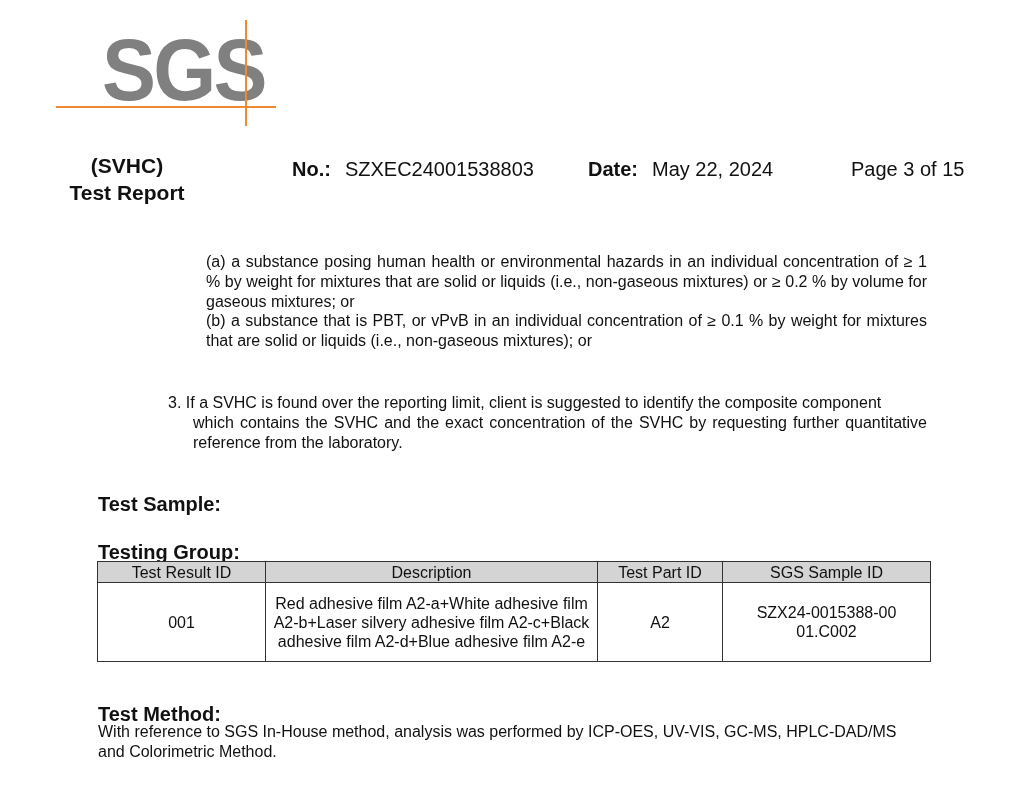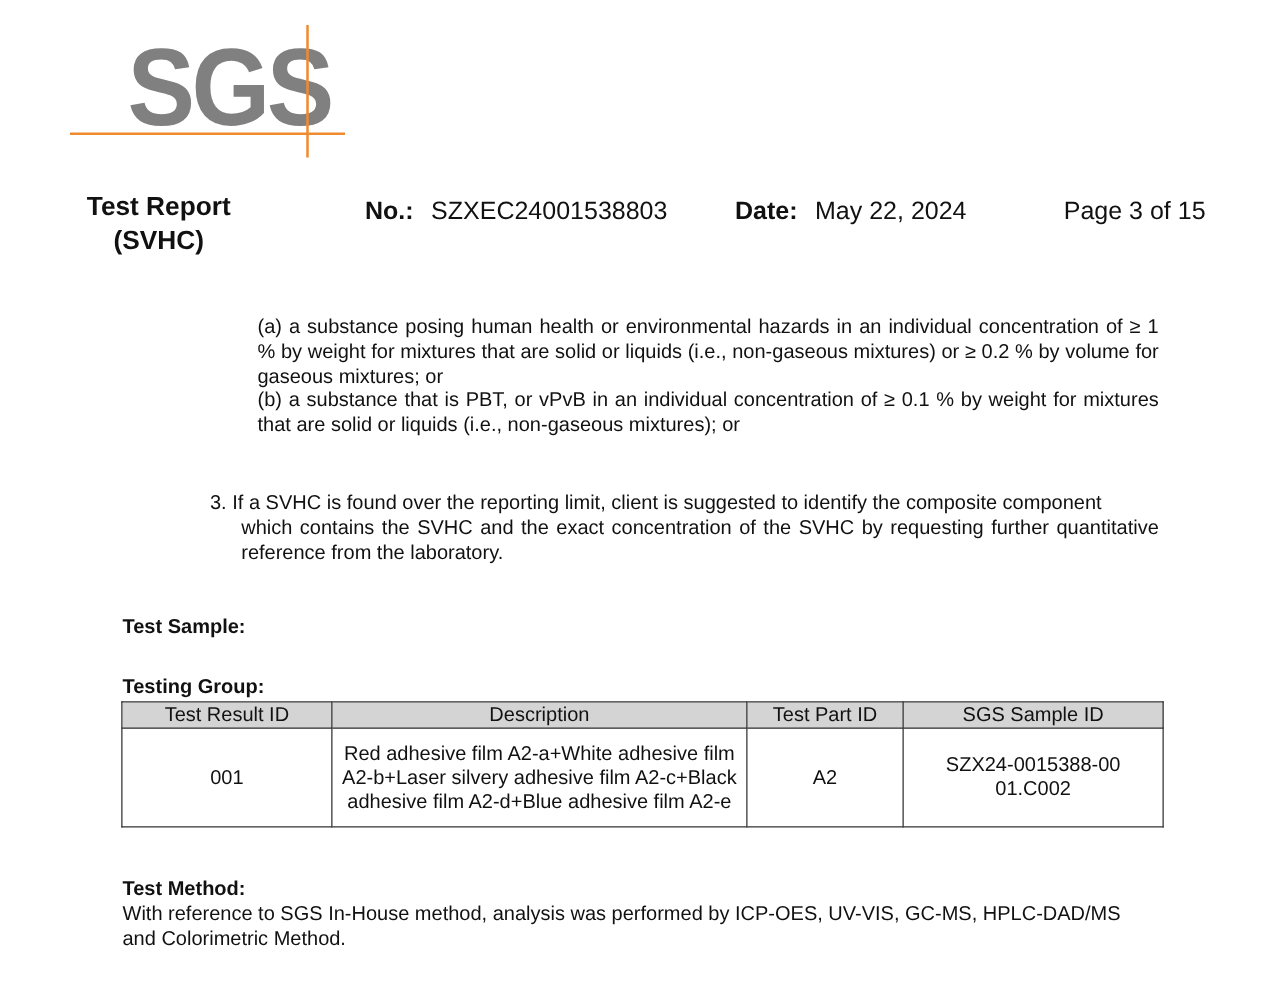--- a/index.html
+++ b/index.html
@@ -26,21 +26,21 @@
     .hdr-page { left: 851px; }
     .hdr .val { margin-left: 14px; }
 
     .body-text { position: absolute; font-size: 16px; line-height: 19.8px; text-align: justify; }
     .criteria { left: 206px; top: 214px; width: 721px; margin-top: 38px; }
     .criteria p { margin: 0; text-align: justify; }
     .note3 { left: 168px; top: 393px; width: 759px; }
     .note3 .num { }
     .note3 .cont { padding-left: 25px; }
 
-    .label { position: absolute; font-weight: bold; font-size: 16px; }
+    .label { position: absolute; font-weight: bold; font-size: 20px; }
     .lbl-sample { left: 98px; top: 493px; }
     .lbl-group { left: 98px; top: 541px; }
     .lbl-method { left: 98px; top: 703px; }
     .method-text { position: absolute; left: 98px; top: 722px; width: 820px; font-size: 16px; line-height: 20px; }
 
     table.grp { position: absolute; left: 97px; top: 561px; border-collapse: collapse; font-size: 16px; }
     table.grp th, table.grp td { border: 1.5px solid #333333; text-align: center; padding: 0 4px; }
     table.grp th { background: #d4d4d4; font-weight: normal; height: 20px; line-height: 19px; text-align: center; }
     table.grp td { height: 78px; line-height: 19px; }
     .c1 { width: 159px; } .c2 { width: 323px; } .c3 { width: 116px; } .c4 { width: 199px; margin-top: 33px; }
@@ -48,22 +48,22 @@
 </head>
 <body>
 
 <div class="logo">
   <div class="logo-text">SGS</div>
   <div class="logo-hline"></div>
   <div class="logo-vline"></div>
 </div>
 
 <div class="title">
+  <div>(SVHC)</div>
   <div>Test Report</div>
-  <div>(SVHC)</div>
 </div>
 
 <div class="hdr hdr-no">
   <b>No.:</b><span class="val">SZXEC24001538803</span>
 </div>
 <div class="hdr hdr-date">
   <b>Date:</b><span class="val">May 22, 2024</span>
 </div>
 <div class="hdr hdr-page">Page 3 of 15</div>
 

